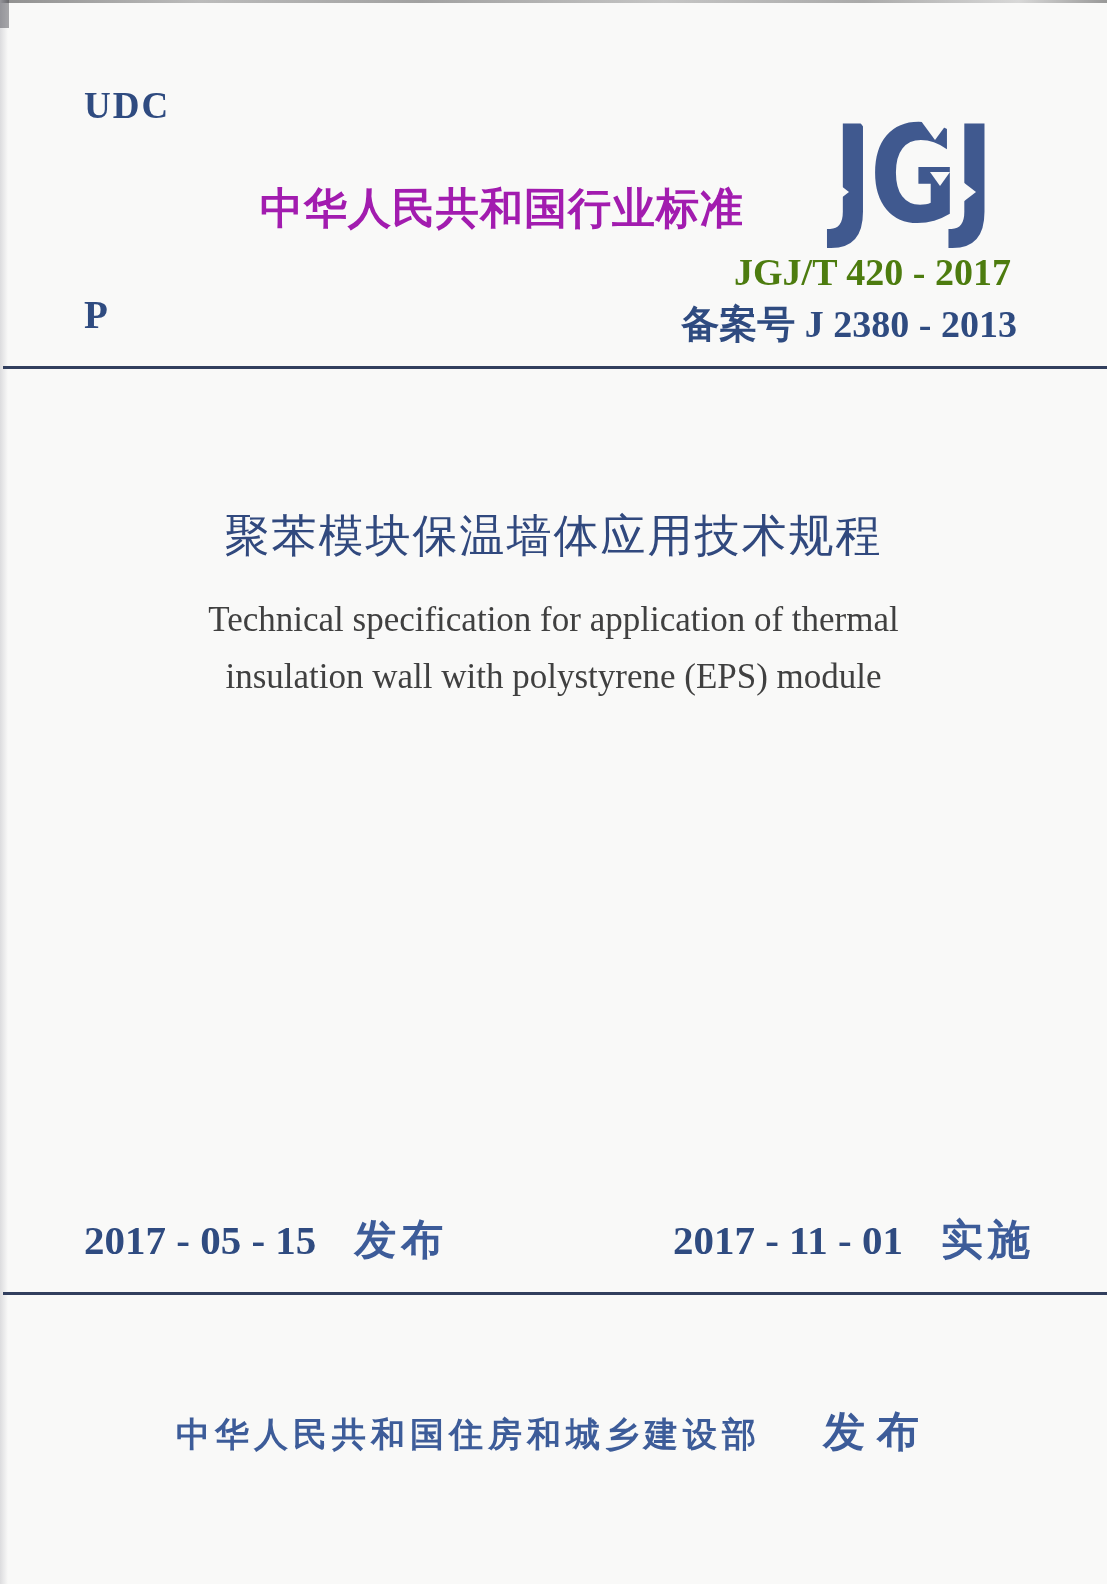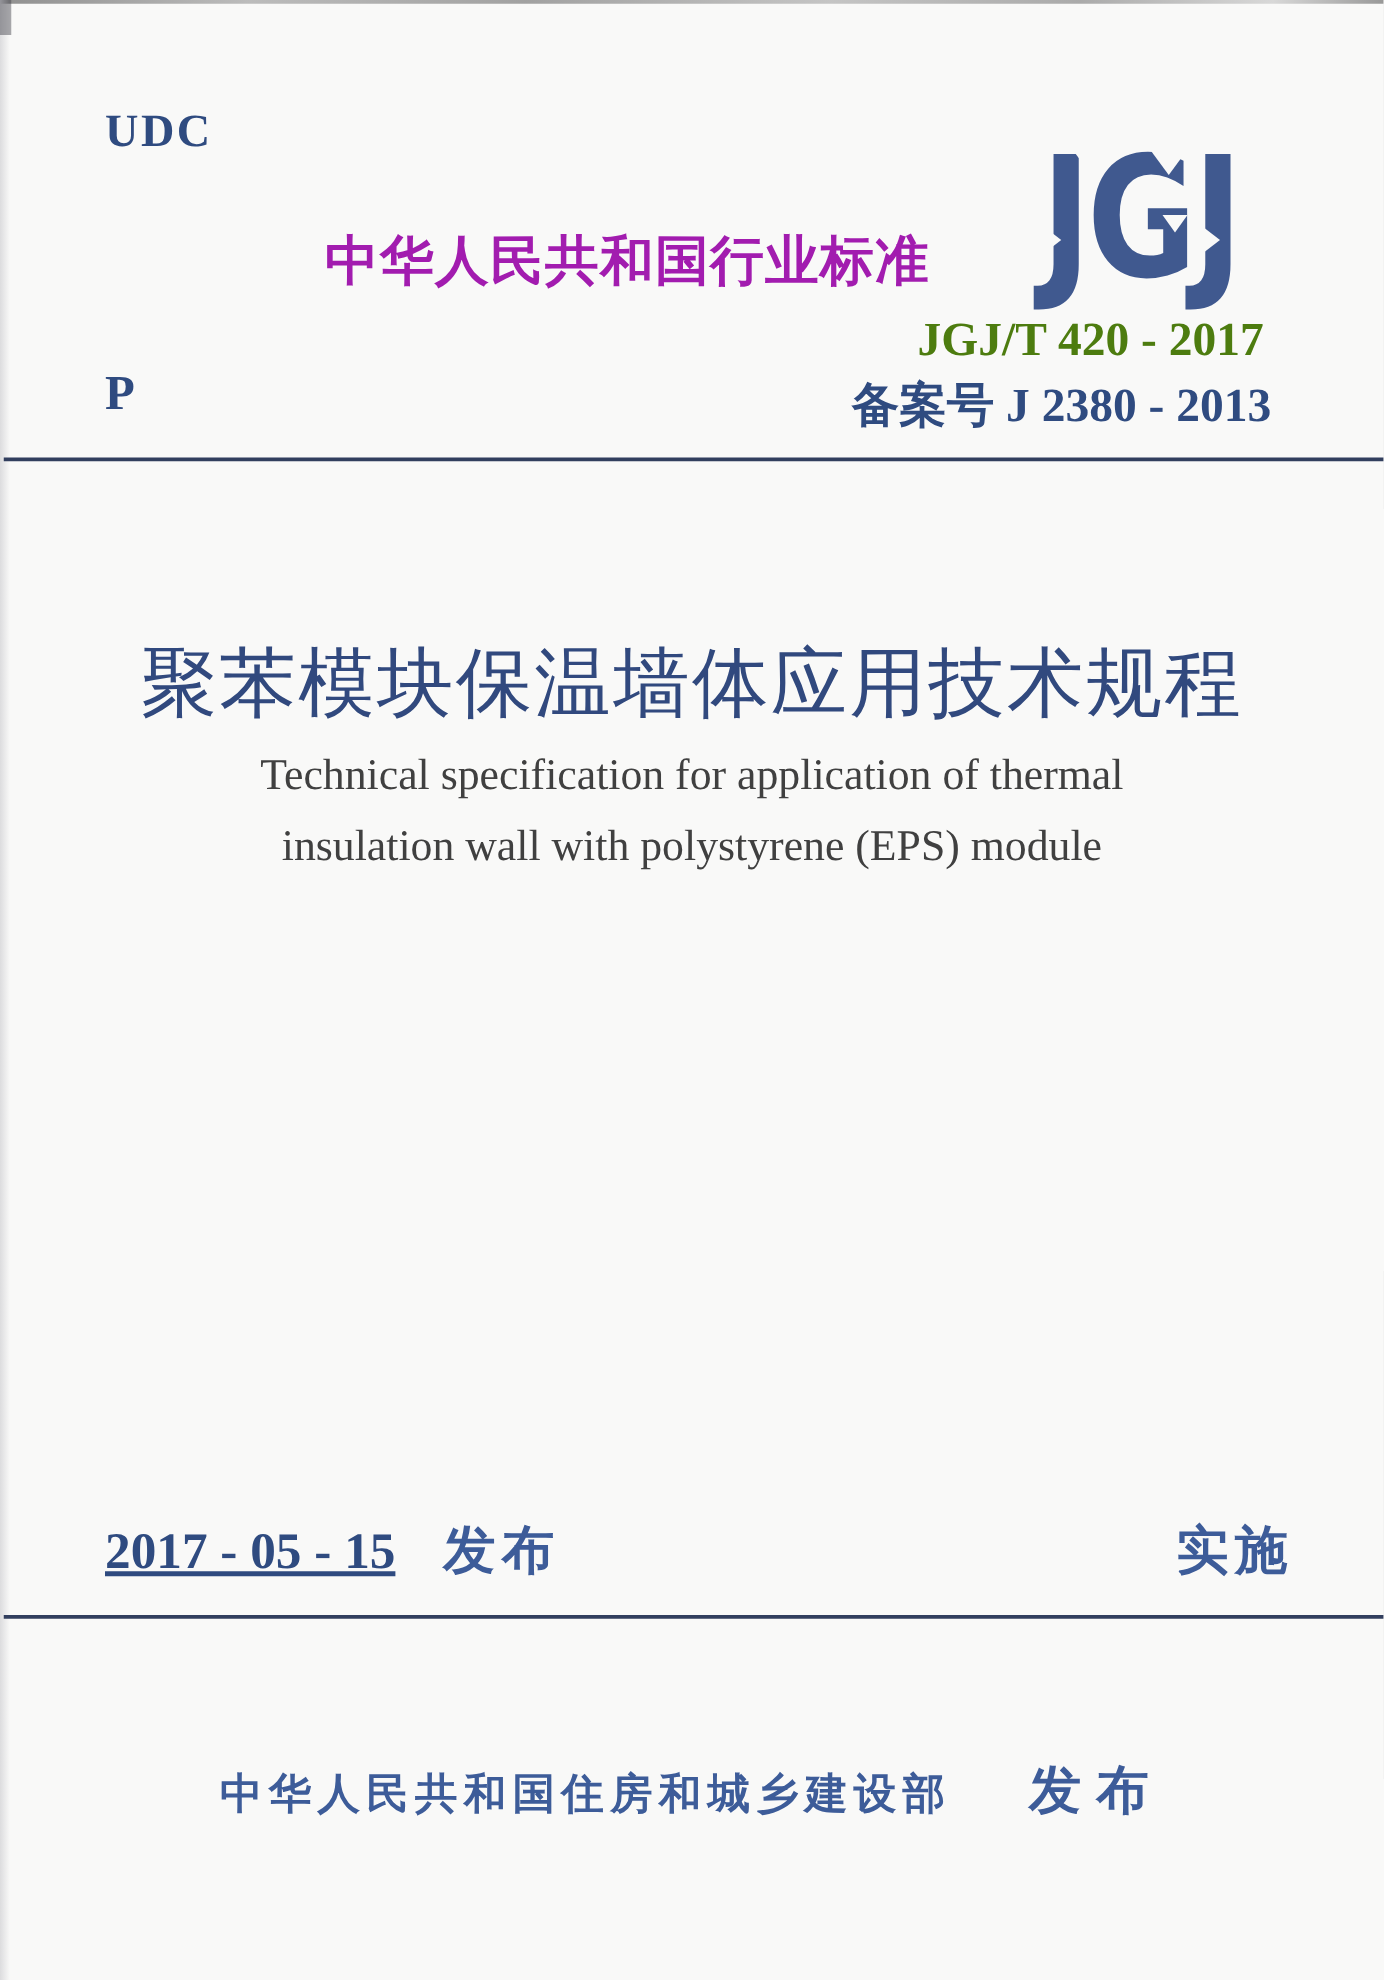--- a/index.html
+++ b/index.html
@@ -95,39 +95,39 @@
   .rule {
     position: absolute; left: 3px; right: 0; height: 3px;
     background: #323f5e;
   }
   .rule-top { top: 366px; }
   .rule-bottom { top: 1292px; }
   .title-cn {
     position: absolute; left: 0; width: 100%; top: 506px;
     text-align: center;
     font-family: "Liberation Serif", serif;
-    font-size: 61px; font-weight: 400;
+    font-size: 45px; font-weight: 400;
     letter-spacing: 2px; color: #31497e; white-space: nowrap;
   }
   .title-en {
     position: absolute; left: 0; width: 100%;
     text-align: center;
     font-family: "Liberation Serif", serif;
     font-size: 35px; color: #404040; white-space: nowrap;
   }
   .title-en-1 { top: 600px; }
   .title-en-2 { top: 657px; }
   .date-group {
     position: absolute; top: 1212px;
     display: flex; align-items: baseline; white-space: nowrap;
   }
   .date-group.left  { left: 84px; }
   .date-group.right { right: 72px; }
   .date-value {
-    font: bold 41px "Liberation Serif", serif; color: #2f4b80; text-decoration: underline;
+    font: bold 41px "Liberation Serif", serif; color: #2f4b80;
   }
   .date-label {
     font-family: "Liberation Sans", sans-serif;
     font-weight: bold; font-size: 42px;
     letter-spacing: 5px; color: #3d5c99; margin-left: 38px;
   }
   .publisher-row {
     position: absolute; left: 0; width: 100%; top: 1404px;
     display: flex; justify-content: center; align-items: baseline;
     white-space: nowrap;
@@ -176,20 +176,21 @@
   <div class="title-cn">聚苯模块保温墙体应用技术规程</div>
   <div class="title-en title-en-1">Technical specification for application of thermal</div>
   <div class="title-en title-en-2">insulation wall with polystyrene (EPS) module</div>
 
   <div class="date-group left">
     <span class="date-value">2017 - 05 - 15</span>
     <span class="date-label">发布</span>
   </div>
 
   <div class="date-group right">
+    <span class="date-value">2017 - 11 - 01</span>
     <span class="date-label">实施</span>
   </div>
 
   <div class="rule rule-bottom"></div>
 
   <div class="publisher-row">
     <span class="publisher-name">中华人民共和国住房和城乡建设部</span>
     <span class="publisher-action">发布</span>
   </div>
 

